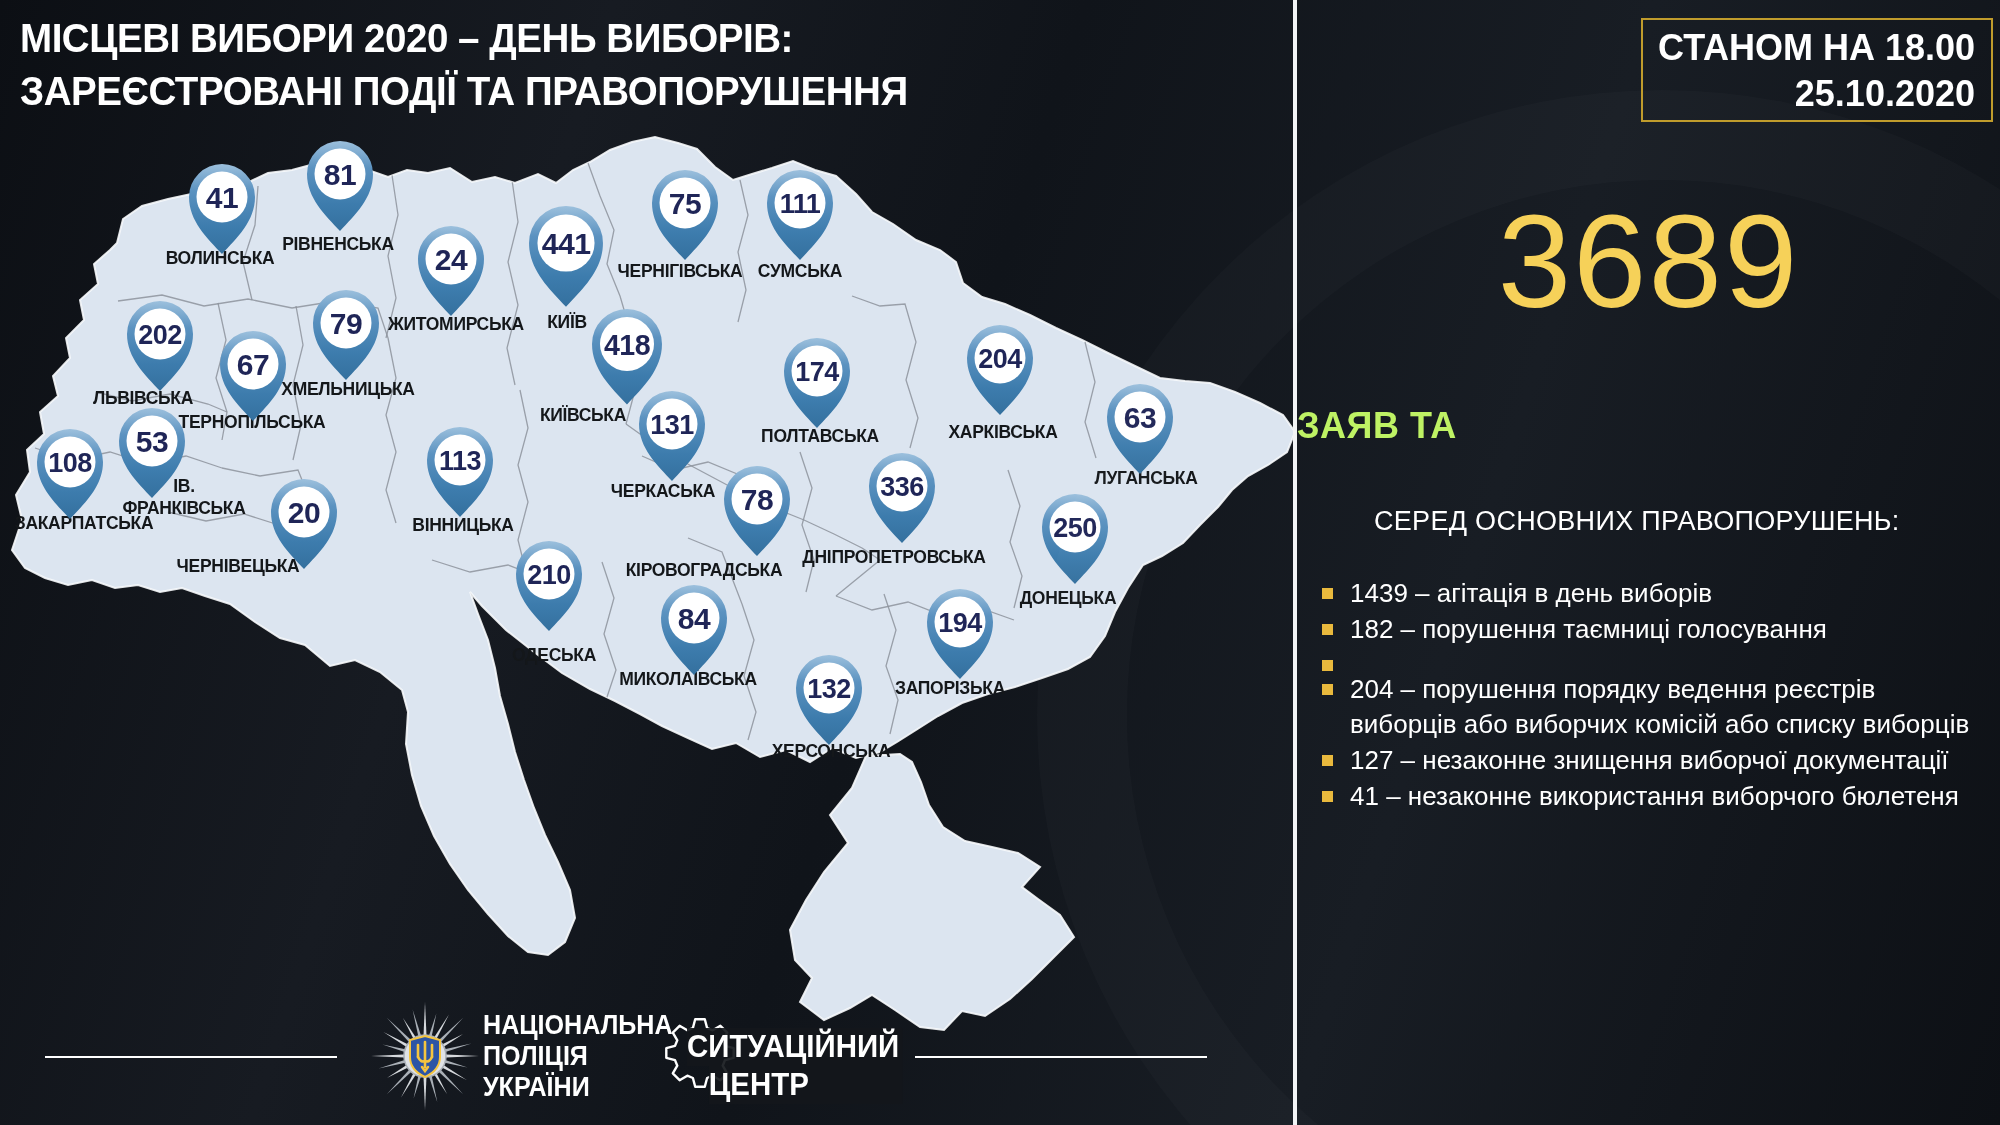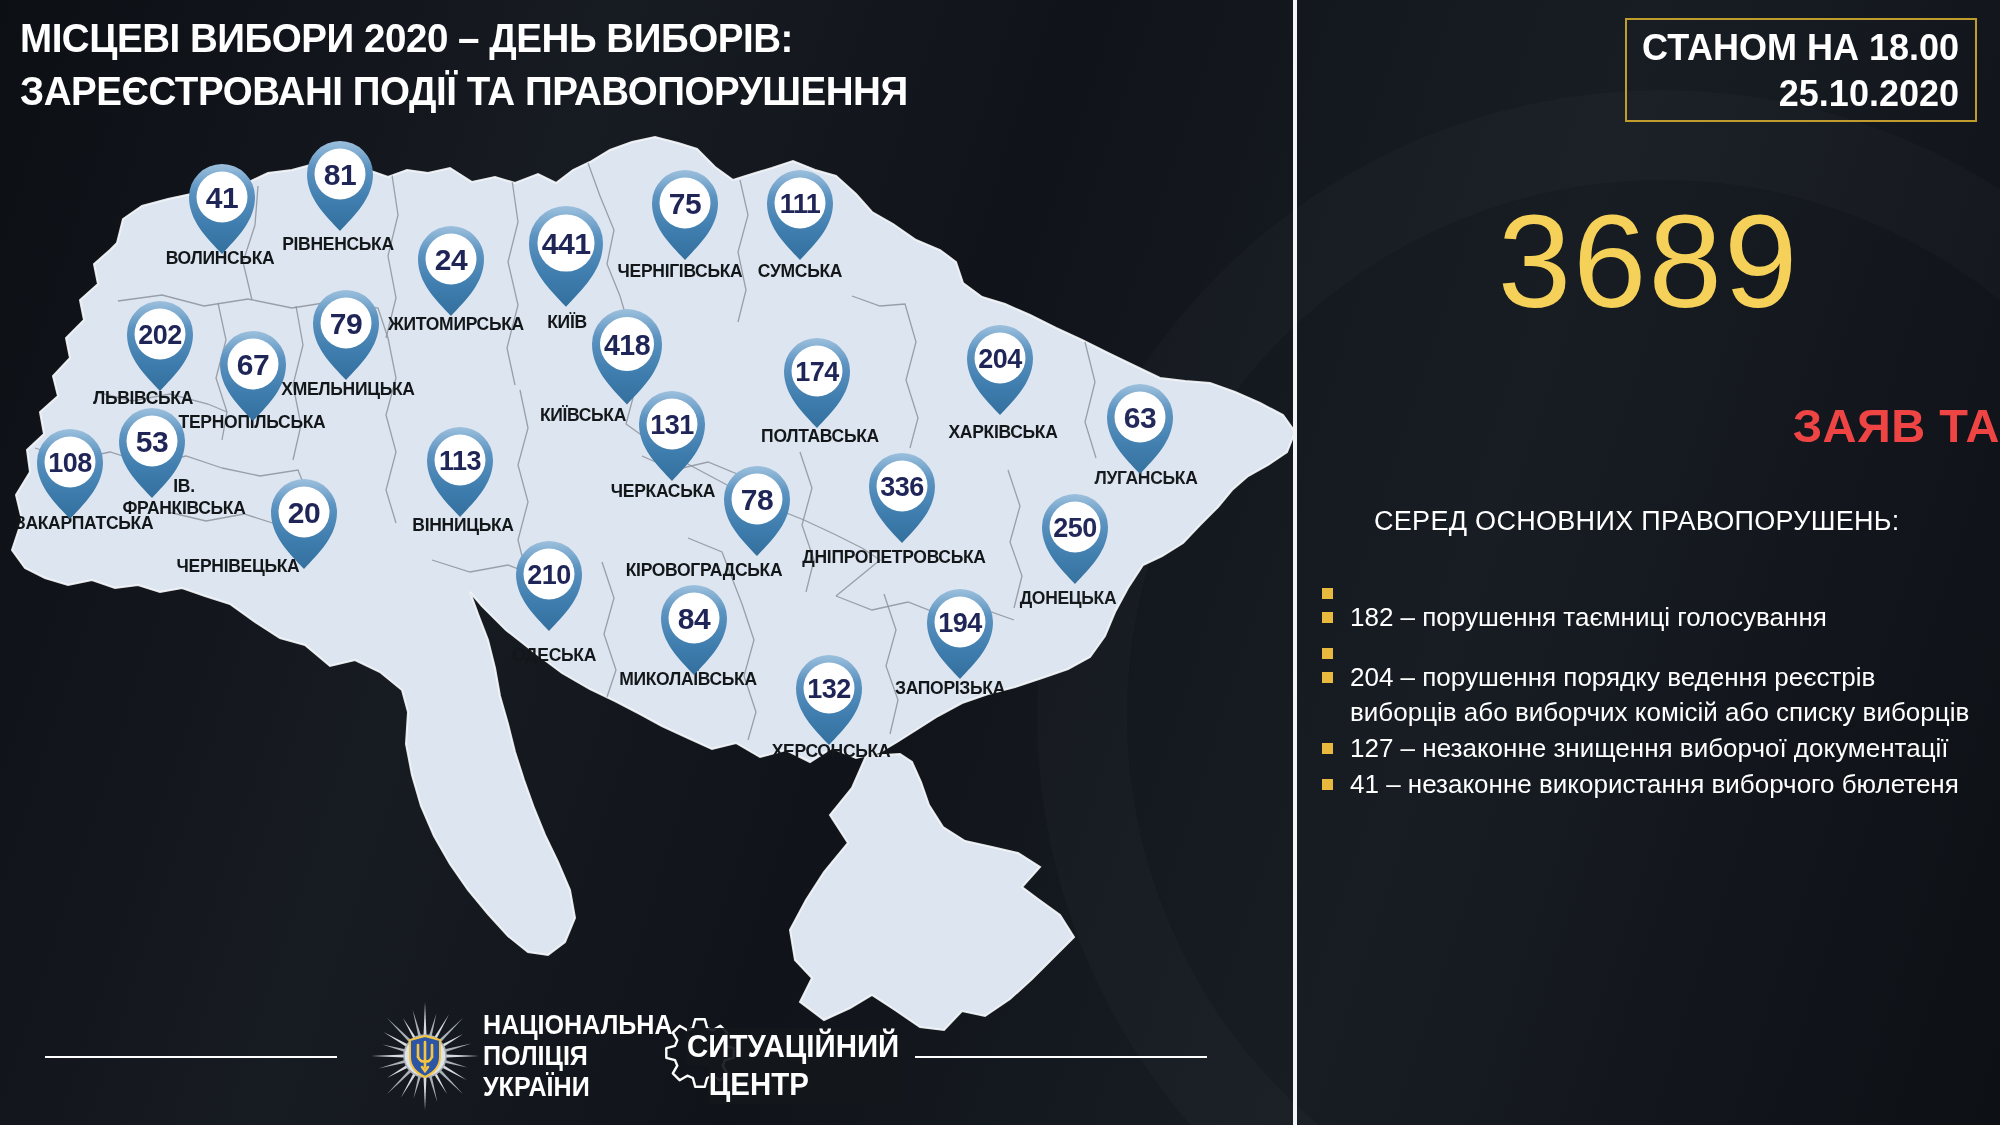--- a/index.html
+++ b/index.html
@@ -19,32 +19,32 @@
     content:"";position:absolute;left:-260px;top:90px;width:1250px;height:1250px;border-radius:50%;
     box-shadow:0 0 0 90px rgba(255,255,255,0.018) inset;pointer-events:none;
   }
   .title{
     position:absolute;left:20px;top:12px;color:#ffffff;font-weight:bold;
     font-size:41px;line-height:53px;letter-spacing:-0.5px;
     transform:scaleX(0.94);transform-origin:left top;white-space:nowrap;
   }
   #mapsvg{position:absolute;left:0;top:0;}
   .timestamp-box{
-    position:absolute;left:328px;top:18px;width:352px;height:104px;
+    position:absolute;left:344px;top:18px;width:352px;height:104px;
     border:2px solid #c09c2c;box-sizing:border-box;
     color:#ffffff;font-weight:bold;font-size:36px;line-height:46px;
     text-align:right;padding:5px 16px 0 0;
   }
   .total-number{
     position:absolute;left:0;top:196px;width:100%;text-align:center;
     color:#f6d159;font-weight:normal;font-size:132px;line-height:132px;letter-spacing:2px;
   }
   .total-label{
-    position:absolute;left:0;top:398px;width:100%;text-align:right;
-    color:#ef4444;font-weight:bold;font-size:47px;line-height:56px;letter-spacing:0.5px;
+    position:absolute;left:0;top:398px;width:100%;text-align:left;
+    color:#bef264;font-weight:bold;font-size:36px;line-height:56px;letter-spacing:0.5px;
   }
   .violations-header{
     position:absolute;left:77px;top:506px;color:#ffffff;font-size:27px;font-weight:normal;
     letter-spacing:0.3px;
   }
   .violations-list{position:absolute;left:25px;top:576px;width:650px;}
   .violation-item{display:flex;align-items:flex-start;margin-bottom:1px;}
   .violation-item .bullet{
     flex:0 0 auto;width:11px;height:11px;background:#e9b93d;margin:12px 17px 0 0;
   }
@@ -352,20 +352,21 @@
 
   <div class="total-label">
     <div>ЗАЯВ ТА</div>
   </div>
 
   <div class="violations-header">СЕРЕД ОСНОВНИХ ПРАВОПОРУШЕНЬ:</div>
 
   <div class="violations-list" id="violationsList">
       <div class="violation-item">
         <span class="bullet"></span>
+        <span class="vtext">1439 – агітація в день виборів</span>
       </div>
       <div class="violation-item">
         <span class="bullet"></span>
         <span class="vtext">182 – порушення таємниці голосування</span>
       </div>
       <div class="violation-item">
         <span class="bullet"></span>
       </div>
       <div class="violation-item">
         <span class="bullet"></span>

